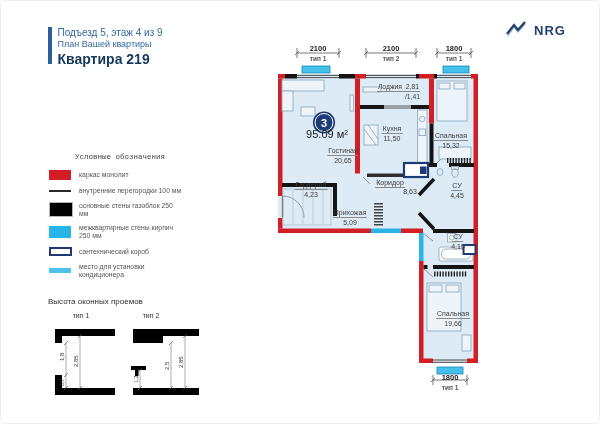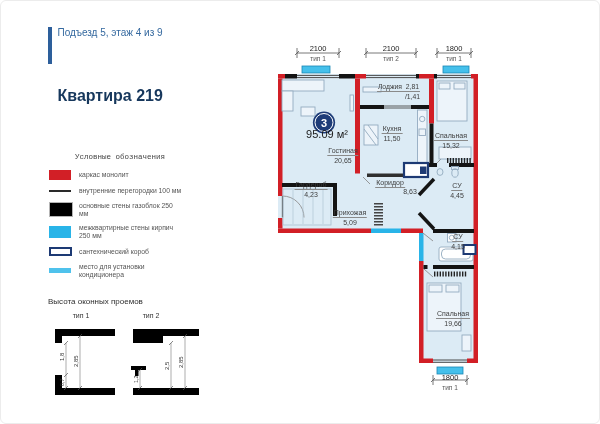--- a/index.html
+++ b/index.html
@@ -4,21 +4,21 @@
 <style>
   html,body{margin:0;padding:0;background:#fff;}
   #page{position:relative;width:600px;height:424px;background:#ffffff;
         font-family:"Liberation Sans",sans-serif;overflow:hidden;
         border:1px solid #ececec;border-radius:6px;box-sizing:border-box;}
   
   .hdr{position:absolute;left:47px;top:26px;display:flex;}
   .hdr-bar{width:3.5px;height:37px;background:#2d5f9b;margin-right:6px;}
   .hdr-l1{font-size:10px;color:#35699f;line-height:1.2;}
   .hdr-l2{font-size:9px;color:#35699f;line-height:1.25;}
-  .hdr-l3{font-size:16px;color:#16375c;font-weight:bold;line-height:1.3;margin-top:47px;}
+  .hdr-l3{font-size:14px;color:#16375c;font-weight:bold;line-height:1.3;}
   
   .logo{position:absolute;left:505px;top:20px;display:flex;align-items:center;}
   .logo-text{font-size:13px;font-weight:bold;color:#23406e;letter-spacing:1px;margin-left:4px;}
   
   .legend{position:absolute;left:48px;top:152px;width:170px;}
   .legend-title{font-size:7.5px;color:#444;margin:0 0 9px 26px;font-family:Liberation Mono, monospace;}
   .legend-item{display:flex;align-items:center;margin-bottom:7px;}
   .swwrap{width:30px;flex:none;display:flex;align-items:center;}
   .legend-label{font-size:6.8px;color:#555;line-height:1.15;max-width:105px;}
   .sw-red{width:22px;height:10px;background:#d21f26;}
@@ -35,41 +35,49 @@
   .rlabel{position:absolute;transform:translateX(-50%);text-align:center;
           font-size:7px;color:#3d3d3d;line-height:1.35;white-space:nowrap;}
   .rname{display:inline-block;border-bottom:0.5px solid #8a8a8a;padding:0 1px;}
   .rarea{display:block;}
   .badge{position:absolute;left:323px;top:112px;width:17px;height:17px;border-radius:50%;
          background:#1e3c78;border:1.5px solid #fff;box-shadow:0 0 0 1.6px #1e3c78;
          color:#fff;font-size:11px;font-weight:bold;display:flex;align-items:center;
          justify-content:center;transform:translateX(-50%);}
   .total{position:absolute;left:326px;top:127px;transform:translateX(-50%);
          font-size:11px;font-weight:normal;color:#1a1a1a;white-space:nowrap;}
-  .dimlabel{position:absolute;transform:translateX(-50%);text-align:center;white-space:nowrap;}
+  .dimlabel{position:absolute;transform:translateX(-50%);text-align:center;white-space:nowrap;font-weight:bold;}
   .dimnum{font-size:7.5px;color:#222;display:block;}
   .dimtype{font-size:6.5px;color:#555;display:block;margin-top:2px;}
   .loggia-label{position:absolute;left:373px;top:81px;width:46px;text-align:right;
                 font-size:6.8px;color:#3d3d3d;line-height:1.35;white-space:nowrap;}
   .corr-area{position:absolute;left:409px;top:187px;transform:translateX(-50%);
              font-size:7px;color:#3d3d3d;}
 </style>
 </head>
 <body>
 
 <div id="page">
 
   <div class="hdr">
     <div class="hdr-bar"></div>
     <div>
       <div class="hdr-l1">Подъезд 5, этаж 4 из 9</div>
+      <div class="hdr-l2">План Вашей квартиры</div>
       <div class="hdr-l3">Квартира 219</div>
     </div>
   </div>
 
+  <div class="logo">
+    <svg width="24" height="18" viewBox="0 0 24 18">
+      <polyline points="2,15 8,6 12,11 19,3" fill="none" stroke="#9ab8d8" stroke-width="1.3"></polyline>
+      <polyline points="1,13 8,4 12,9 19,1" fill="none" stroke="#23406e" stroke-width="2.3"></polyline>
+    </svg>
+    <span class="logo-text">NRG</span>
+  </div>
 
   <div class="legend">
     <div class="legend-title">Условные обозначения</div>
     <div class="legend-item">
       <span class="swwrap">
           <span class="sw-red"></span>
         </span>
       <span class="legend-label">каркас монолит</span>
     </div>
     <div class="legend-item">

